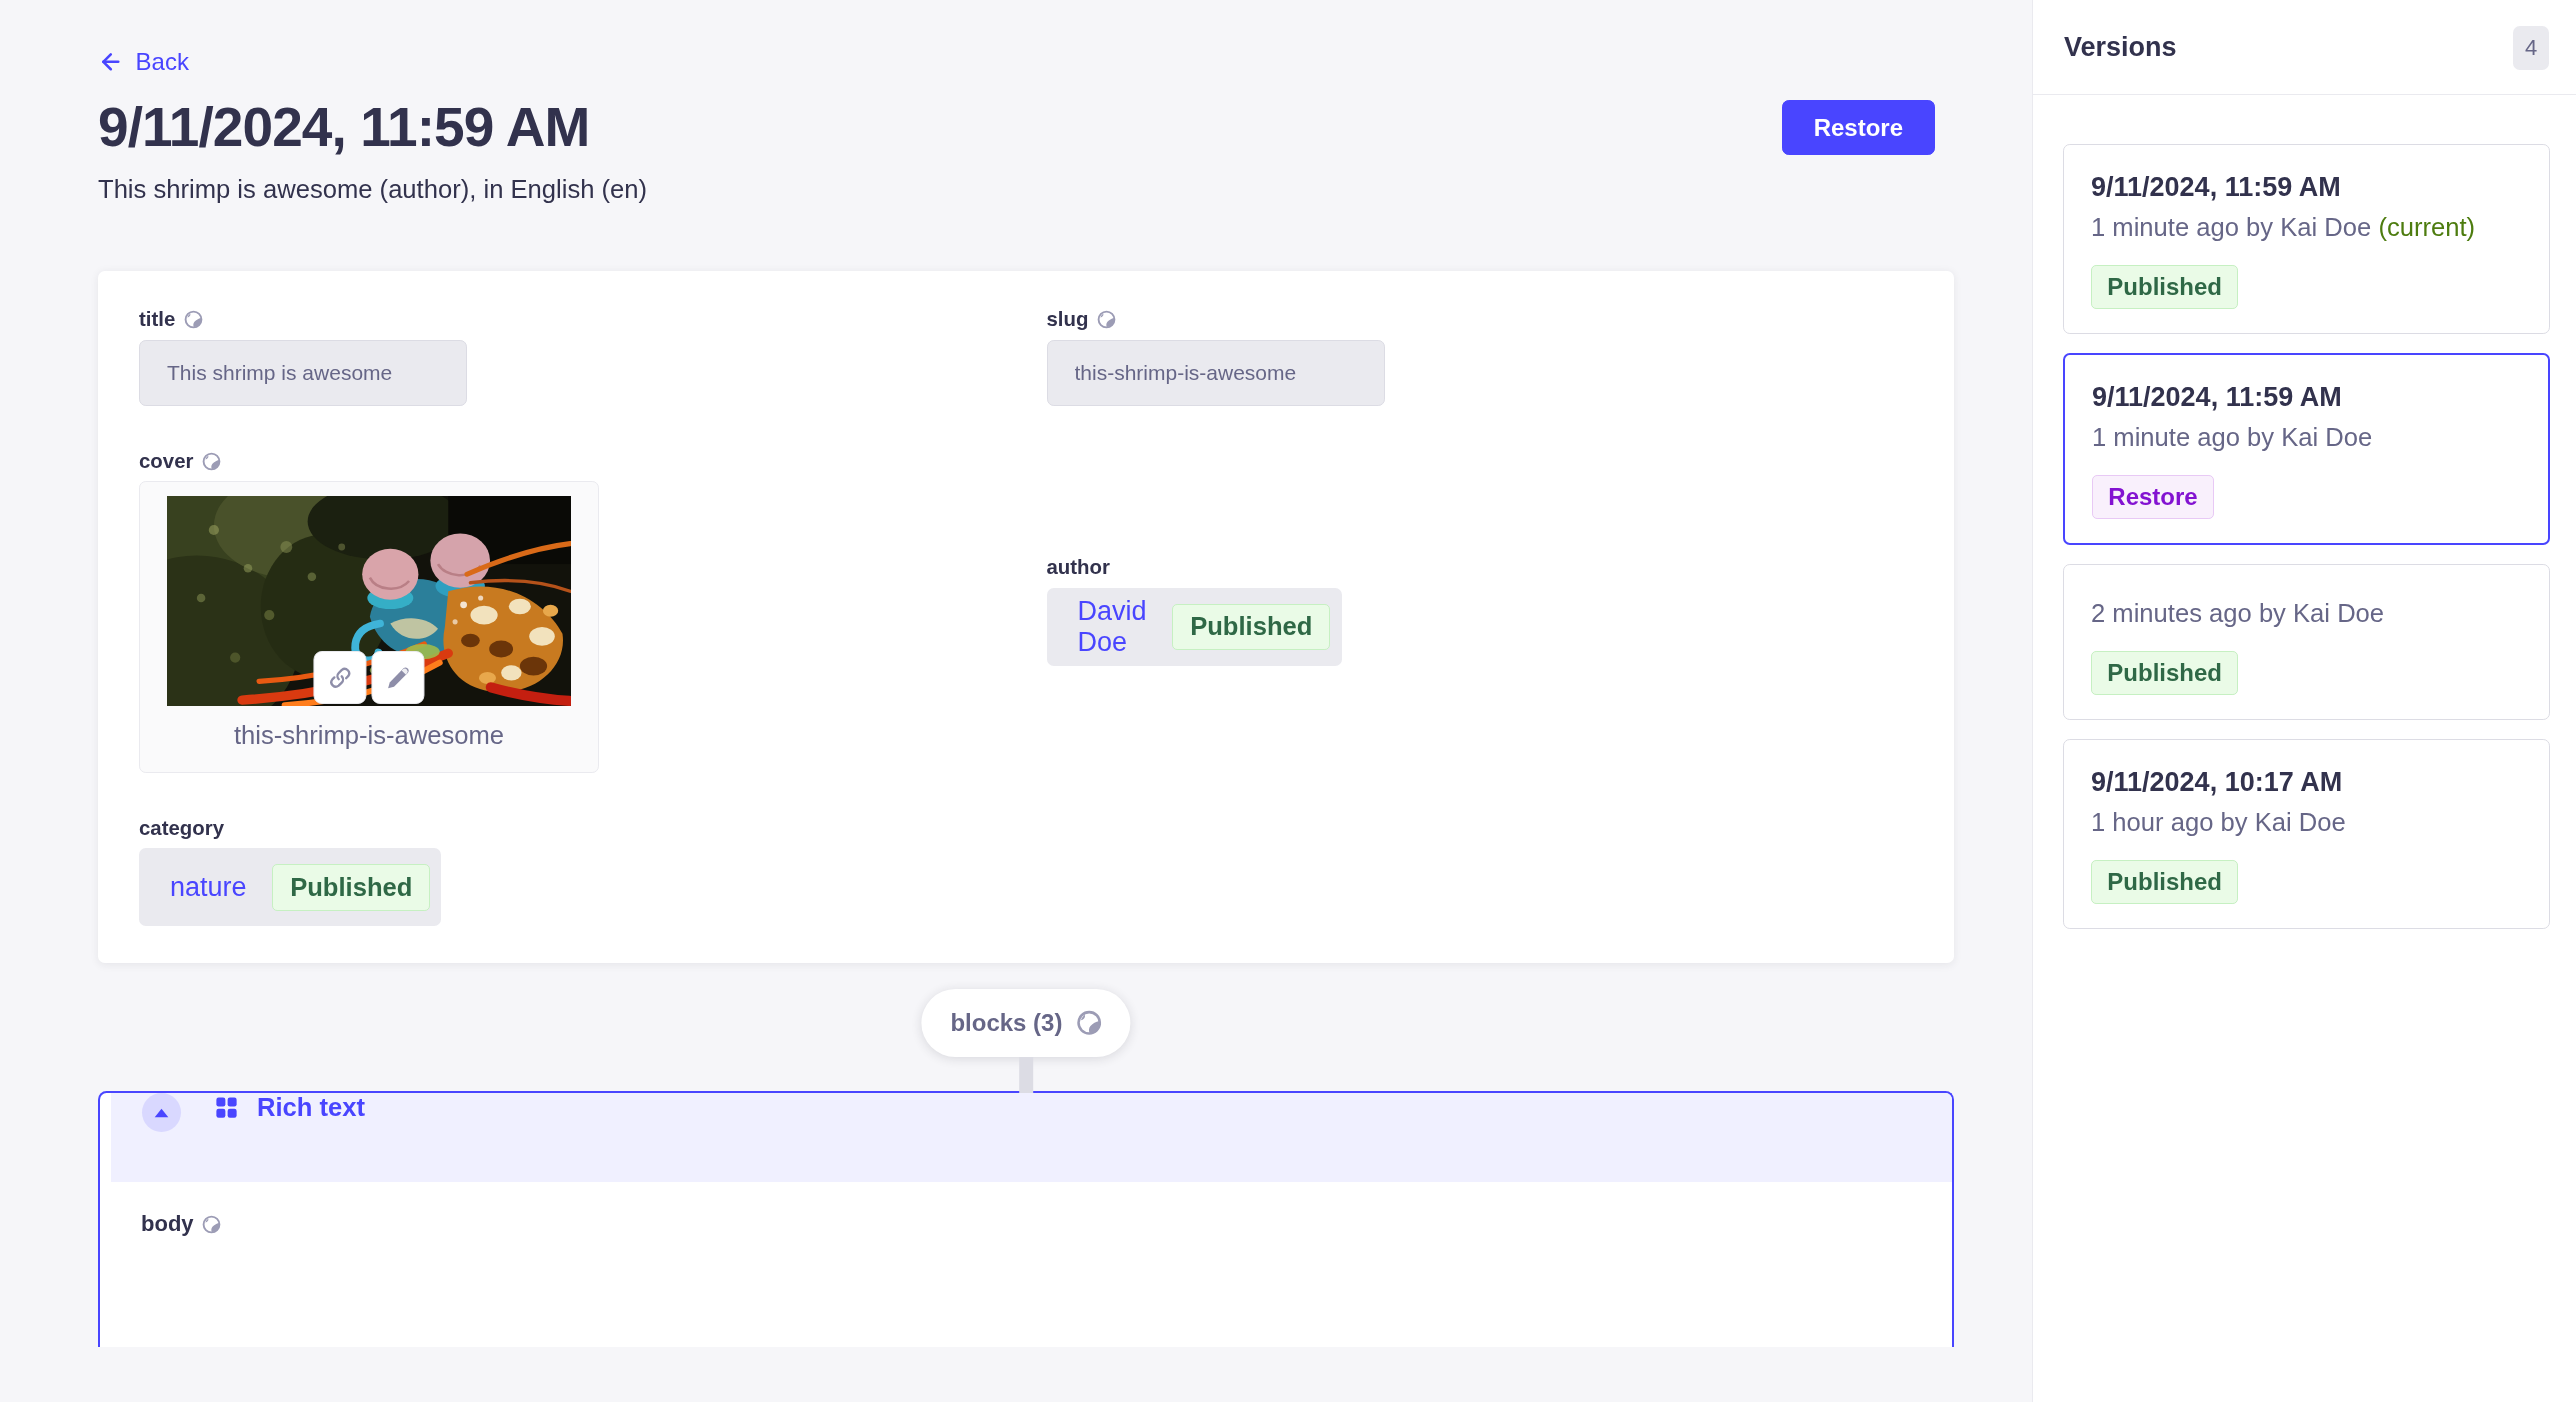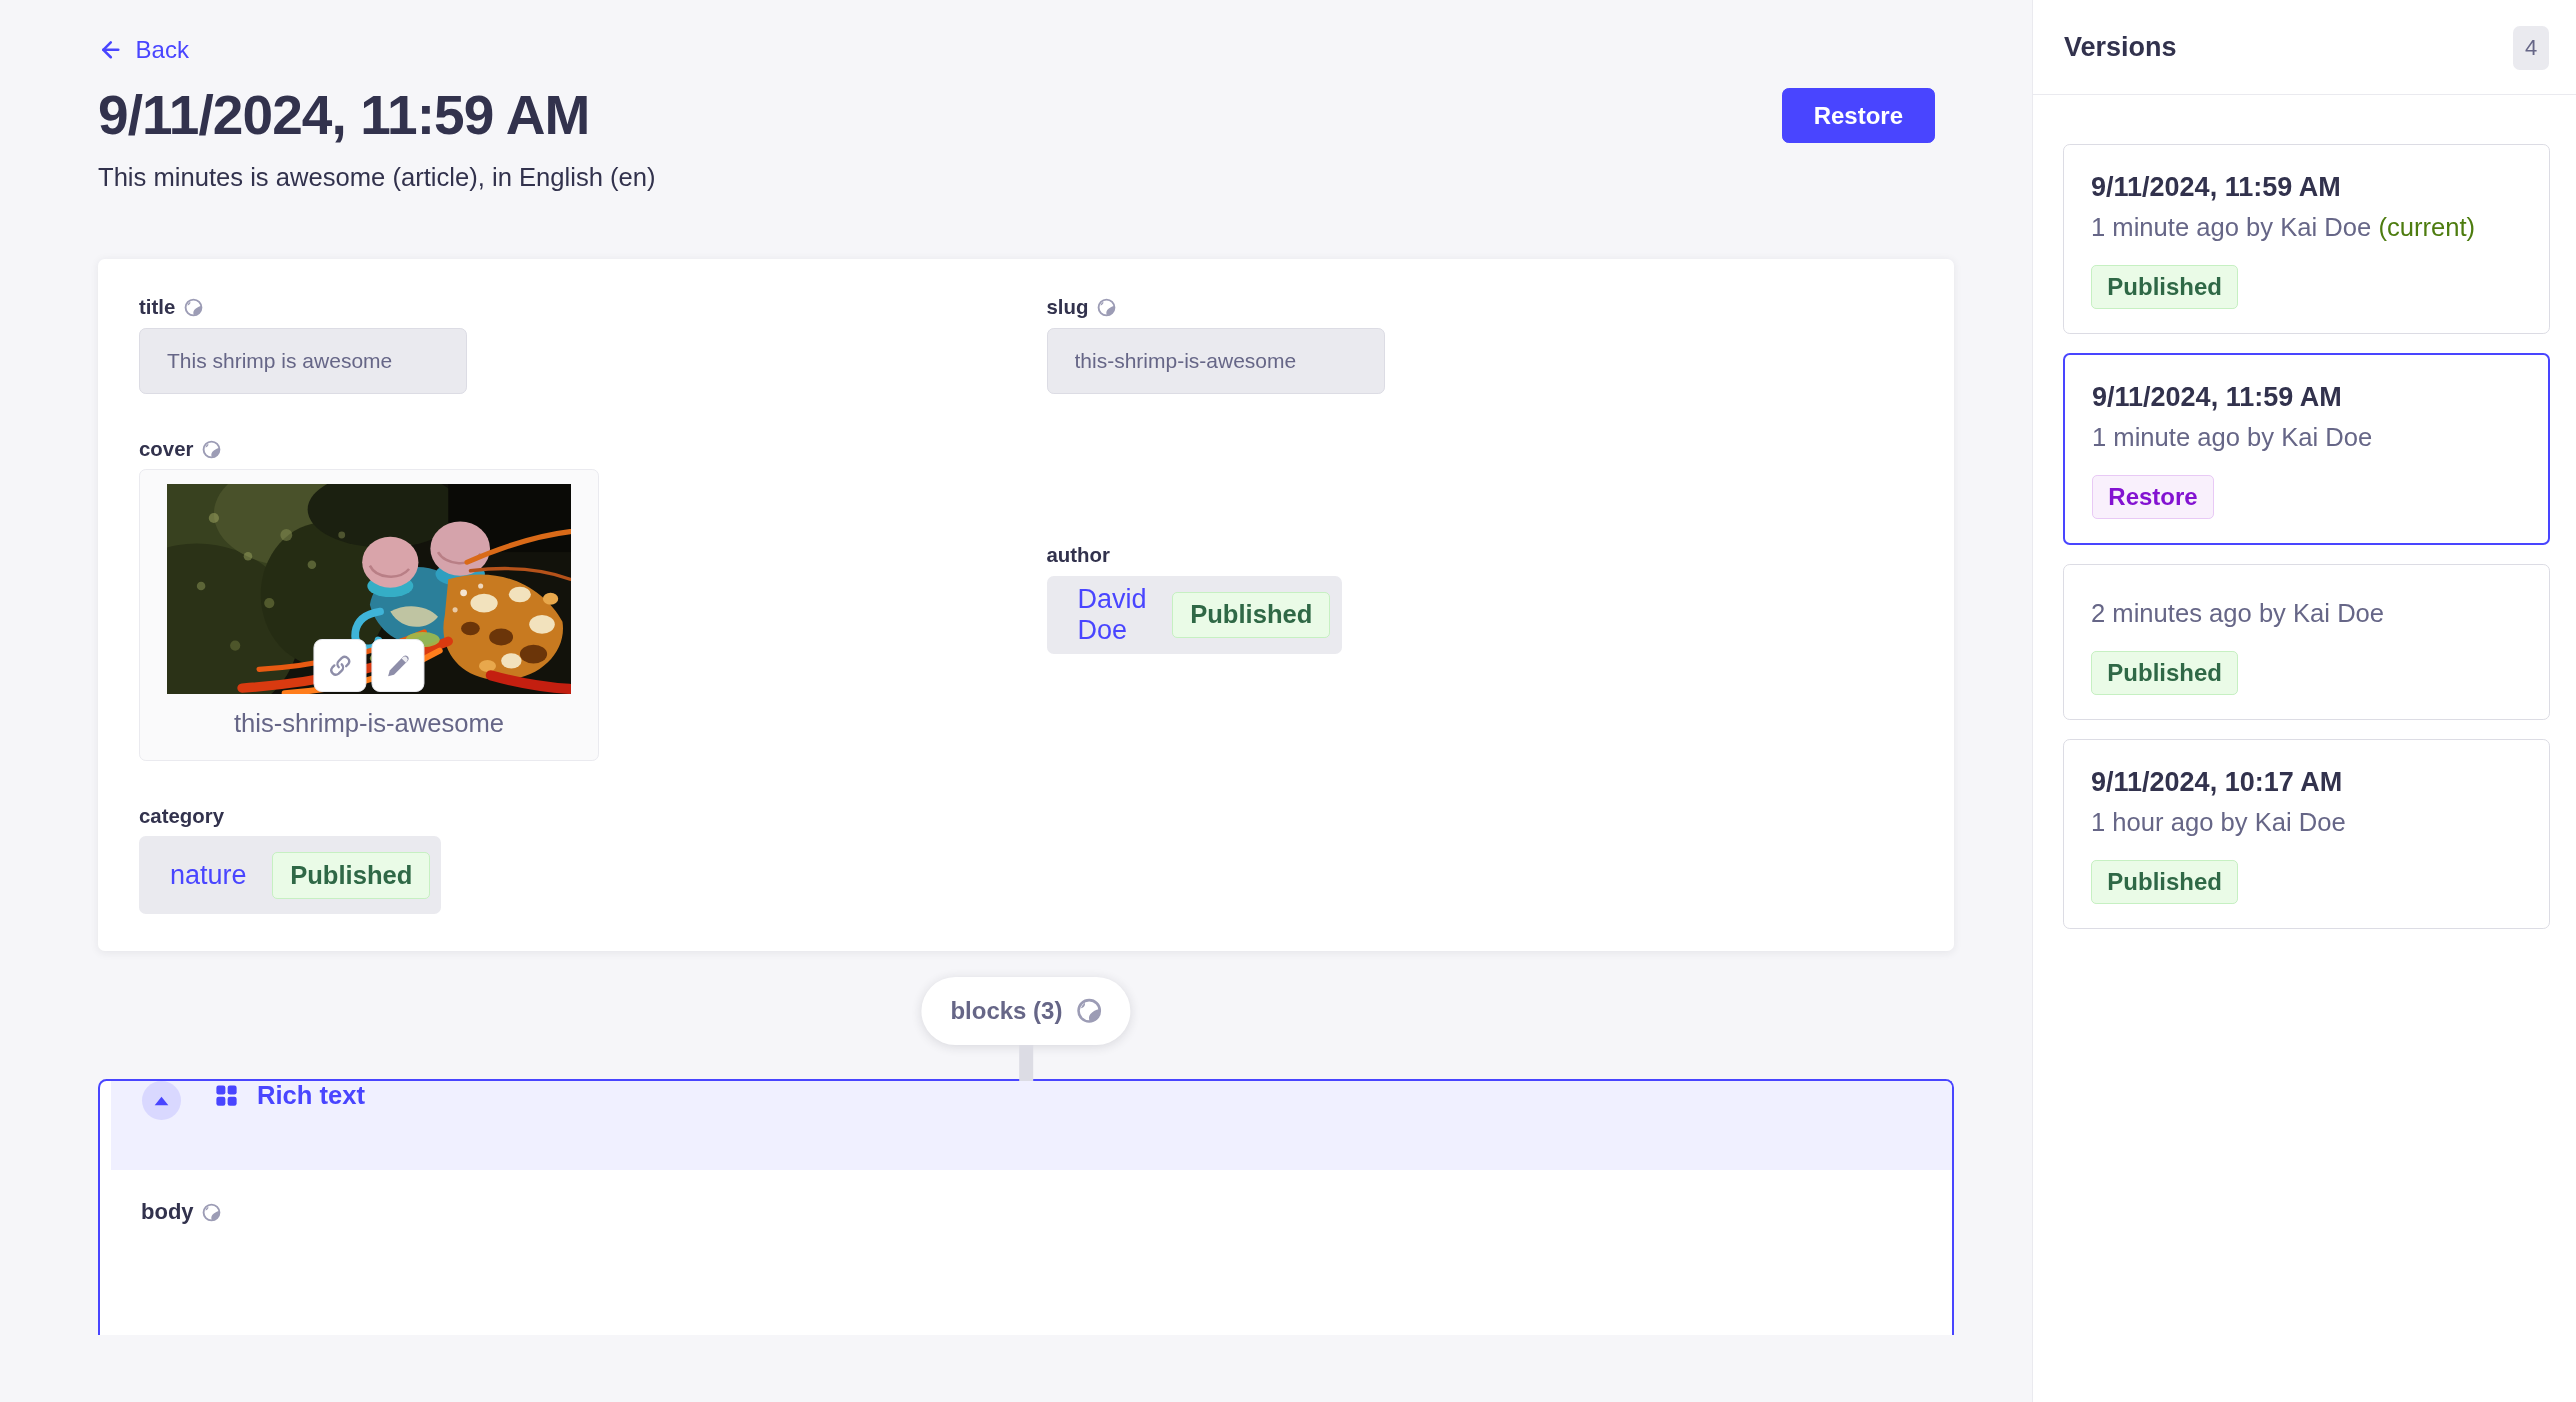--- a/index.html
+++ b/index.html
@@ -5,21 +5,21 @@
   * { margin:0; padding:0; box-sizing:border-box; }
   html,body { width:2576px; height:1402px; overflow:hidden; }
   body {
     font-family:"Liberation Sans", sans-serif;
     background:#f6f6f9; color:#32324d;
     display:flex;
   }
   .main { width:2032px; position:relative; }
 
   
-  .back { display:flex; align-items:center; gap:12px; margin:36px 0 0 98px;
+  .back { display:flex; align-items:center; gap:12px; margin:48px 0 0 98px;
           color:#4945ff; font-size:24px; font-weight:500; text-decoration:none; width:max-content; cursor:pointer;}
   .title-row { display:flex; align-items:flex-start; justify-content:space-between;
                margin:24px 19px 0 98px; width:1837px; }
   h1 { font-size:55px; font-weight:600; line-height:55px; color:#32324d; letter-spacing:-0.9px;}
   .subtitle { margin:17px 0 0 98px; font-size:25.6px; line-height:34px; color:#32324d; }
   .restore { background:#4945ff; color:#fff; border:0.9px solid #4945ff; border-radius:6.8px;
              font-family:inherit; font-size:24px; font-weight:600; padding:0 31px; height:55px; cursor:pointer; }
 
   
   .panel { margin:65px 0 0 98px; width:1856px; background:#fff; border-radius:6.8px;
@@ -100,21 +100,21 @@
         <path d="M19 12H5"></path>
         <path d="M12 19l-7-7 7-7"></path>
       </svg>
     <span>Back</span>
   </a>
 
   <div class="title-row">
     <h1>9/11/2024, 11:59 AM</h1>
     <button class="restore">Restore</button>
   </div>
-  <p class="subtitle">This minutes is awesome (article), in English (en)</p>
+  <p class="subtitle">This shrimp is awesome (author), in English (en)</p>
 
   <section class="panel">
     <div class="form-grid">
 
       <div class="cell">
         <div class="label-row">
           <span class="flabel">title</span>
           <svg class="globe" viewBox="0 0 24 24">
               <circle cx="12" cy="12" r="10" fill="#fff" stroke="#9c9cb5" stroke-width="2.4"></circle>
               <path fill="#9c9cb5" d="M4.2 9.6C7 9 8.6 6.8 8 4.4A10 10 0 0 0 4.2 9.6Z"></path>

